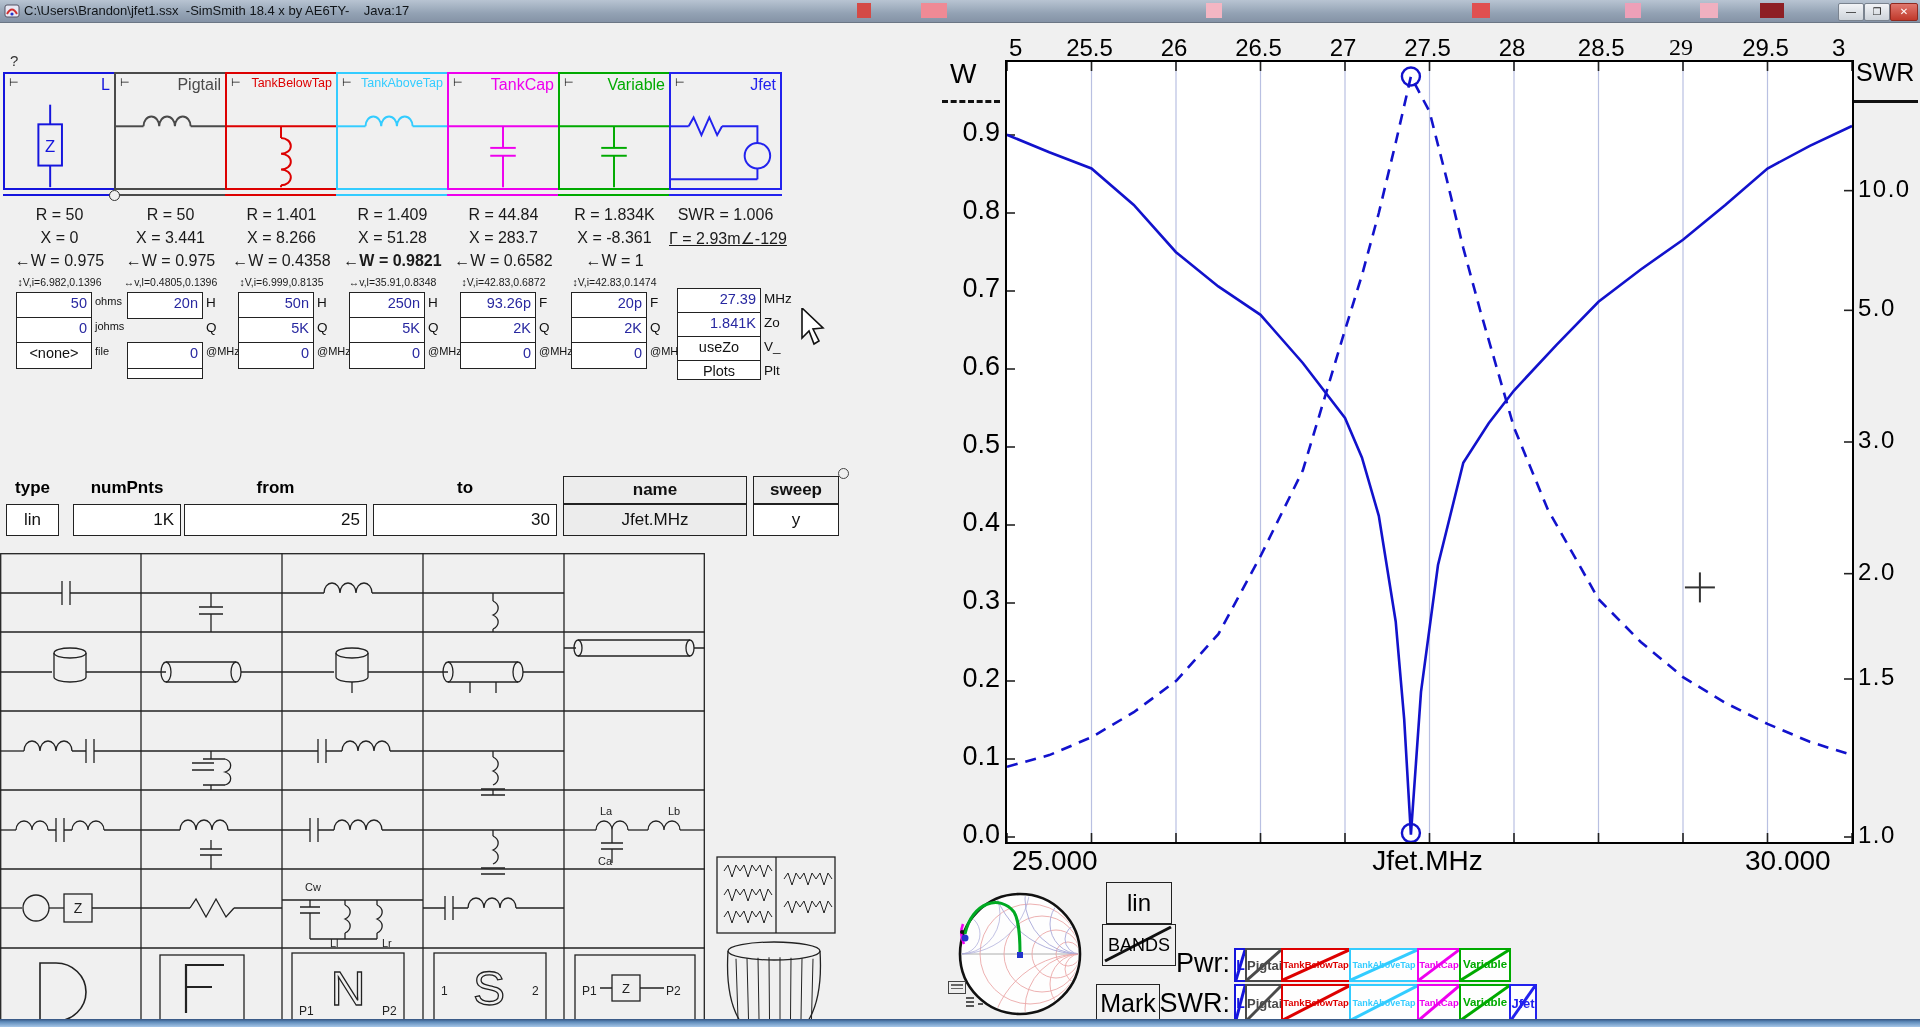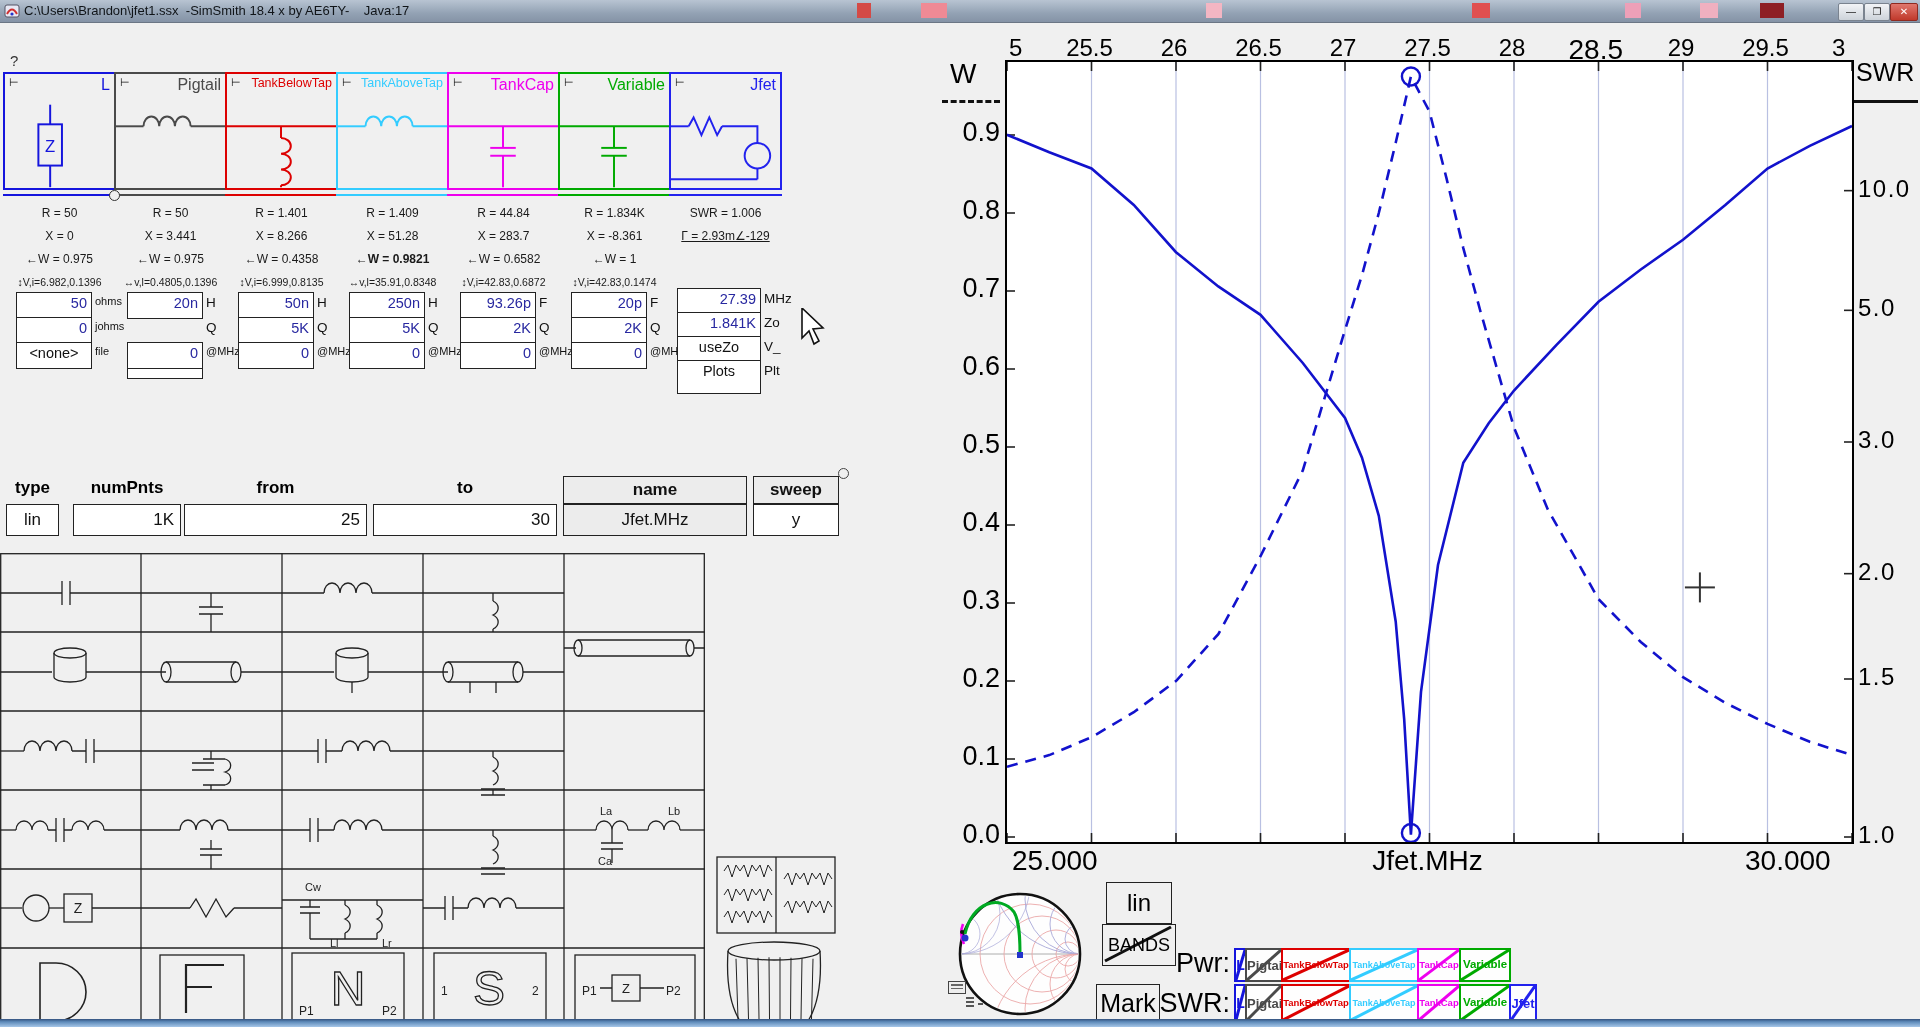--- a/index.html
+++ b/index.html
@@ -14,21 +14,21 @@
     background:linear-gradient(#f2f4f7,#cdd3da);font-size:10px;line-height:15px;text-align:center;color:#222;}
   #btn-close{background:linear-gradient(#e0776d,#c0392b);color:#fff;border-color:#8f2a20;}
   .frag{position:absolute;top:3px;height:15px;}
   
   #menubar{position:absolute;left:0;top:22px;width:1920px;height:28px;background:#f4f4f4;border-bottom:1px solid #d8d8d8;}
   .menu-item{display:inline-block;height:28px;line-height:28px;padding:0 13px;font-weight:700;font-size:15px;
     border-right:1px solid #e0e0e0;color:#000;}
   .comp-head{position:absolute;left:0;top:0;width:100%;height:24px;}
   .comp-pin{position:absolute;left:4px;top:2px;font-size:11px;color:#111;}
   .comp-name{position:absolute;right:4px;top:2px;}
-  .comp-row{position:absolute;width:113px;text-align:center;font-size:12px;color:#1a1a1a;white-space:nowrap;}
+  .comp-row{position:absolute;width:113px;text-align:center;font-size:16px;color:#1a1a1a;white-space:nowrap;}
   .comp-vi{font-size:10.5px;}
   .fieldbox{position:absolute;box-sizing:border-box;border:1.6px solid #222;background:#fff;font-size:14.5px;}
   .fieldbox .val{position:absolute;right:4px;top:2px;color:#2828a0;}
   .fieldbox .valc{position:absolute;left:0;right:0;top:2px;text-align:center;color:#111;}
   .fieldunit{position:absolute;font-size:13px;color:#111;white-space:nowrap;}
   
   .sw-label{position:absolute;font-size:17px;font-weight:600;text-align:center;color:#000;}
   .sw-box{position:absolute;box-sizing:border-box;border:1.7px solid #222;background:#fff;font-size:17px;}
   .sw-hdrbox{position:absolute;box-sizing:border-box;border:1.7px solid #222;background:#ececec;font-size:17px;font-weight:600;text-align:center;}
   
@@ -273,21 +273,21 @@
       </div>
       <div class="fieldunit abs" style="position: absolute; left: 764px; top: 291px; font-size: 13.5px;">MHz</div>
       <div class="fieldbox abs" style="position: absolute; left: 677px; top: 312px; width: 84px; height: 25.6px;">
         <span class="val">1.841K</span>
       </div>
       <div class="fieldunit abs" style="position: absolute; left: 764px; top: 315px; font-size: 13.5px;">Zo</div>
       <div class="fieldbox abs" style="position: absolute; left: 677px; top: 336px; width: 84px; height: 25.6px;">
         <span class="valc">useZo</span>
       </div>
       <div class="fieldunit abs" style="position: absolute; left: 764px; top: 339px; font-size: 13.5px;">V_</div>
-      <div class="fieldbox abs" style="position: absolute; left: 677px; top: 360px; width: 84px; height: 34px;">
+      <div class="fieldbox abs" style="position: absolute; left: 677px; top: 360px; width: 84px; height: 20px;">
         <span class="valc">Plots</span>
       </div>
       <div class="fieldunit abs" style="position: absolute; left: 764px; top: 363px; font-size: 13.5px;">Plt</div>
       <div style="position: absolute; left: 109px; top: 190px; width: 9px; height: 9px; border: 1.6px solid rgb(51, 51, 51); border-radius: 50%; background: rgb(240, 240, 240);"></div>
     </div>
 
   <svg class="abs" style="left:800px;top:308px" width="26" height="38" viewBox="0 0 26 38">
     <polygon points="2,0 2,30 9,23 14,36 19,33 13,21 23,20" fill="#fff" stroke="#111" stroke-width="1.6"></polygon>
   </svg>
 
@@ -512,22 +512,22 @@
   <div class="tick-label" style="left:1856px;top:58px;font-size:25px">SWR</div>
   <div id="swr-legend-line"></div>
   <div id="axis-labels">
       <div class="tick-label" style="position: absolute; top: 34px; font-size: 24px; left: 1009px;">5</div>
       <div class="tick-label" style="position: absolute; top: 34px; font-size: 24px; left: 1061.5px; width: 56px; text-align: center;">25.5</div>
       <div class="tick-label" style="position: absolute; top: 34px; font-size: 24px; left: 1146px; width: 56px; text-align: center;">26</div>
       <div class="tick-label" style="position: absolute; top: 34px; font-size: 24px; left: 1230.5px; width: 56px; text-align: center;">26.5</div>
       <div class="tick-label" style="position: absolute; top: 34px; font-size: 24px; left: 1315px; width: 56px; text-align: center;">27</div>
       <div class="tick-label" style="position: absolute; top: 34px; font-size: 24px; left: 1399.5px; width: 56px; text-align: center;">27.5</div>
       <div class="tick-label" style="position: absolute; top: 34px; font-size: 24px; left: 1484px; width: 56px; text-align: center;">28</div>
-      <div class="tick-label" style="position: absolute; top: 34px; font-size: 28px; left: 1568.5px; width: 56px; text-align: left;">28.5</div>
-      <div class="tick-label" style="position: absolute; top: 34px; font-size: 24px; left: 1653px; width: 56px; text-align: center;">29</div>
+      <div class="tick-label" style="position: absolute; top: 34px; font-size: 24px; left: 1568.5px; width: 56px; text-align: right;">28.5</div>
+      <div class="tick-label" style="position: absolute; top: 34px; font-size: 24px; left: 1653px; width: 56px; text-align: center; font-family: Liberation Serif, serif;">29</div>
       <div class="tick-label" style="position: absolute; top: 34px; font-size: 24px; left: 1737.5px; width: 56px; text-align: center;">29.5</div>
       <div class="tick-label" style="position: absolute; top: 34px; font-size: 24px; left: 1832px;">3</div>
       <div class="tick-label lt" style="position: absolute; left: 944px; width: 56px; text-align: right; top: 117px;">0.9</div>
       <div class="tick-label lt" style="position: absolute; left: 944px; width: 56px; text-align: right; top: 195px;">0.8</div>
       <div class="tick-label lt" style="position: absolute; left: 944px; width: 56px; text-align: right; top: 273px;">0.7</div>
       <div class="tick-label lt" style="position: absolute; left: 944px; width: 56px; text-align: right; top: 351px;">0.6</div>
       <div class="tick-label lt" style="position: absolute; left: 944px; width: 56px; text-align: right; top: 429px;">0.5</div>
       <div class="tick-label lt" style="position: absolute; left: 944px; width: 56px; text-align: right; top: 507px;">0.4</div>
       <div class="tick-label lt" style="position: absolute; left: 944px; width: 56px; text-align: right; top: 585px;">0.3</div>
       <div class="tick-label lt" style="position: absolute; left: 944px; width: 56px; text-align: right; top: 663px;">0.2</div>

